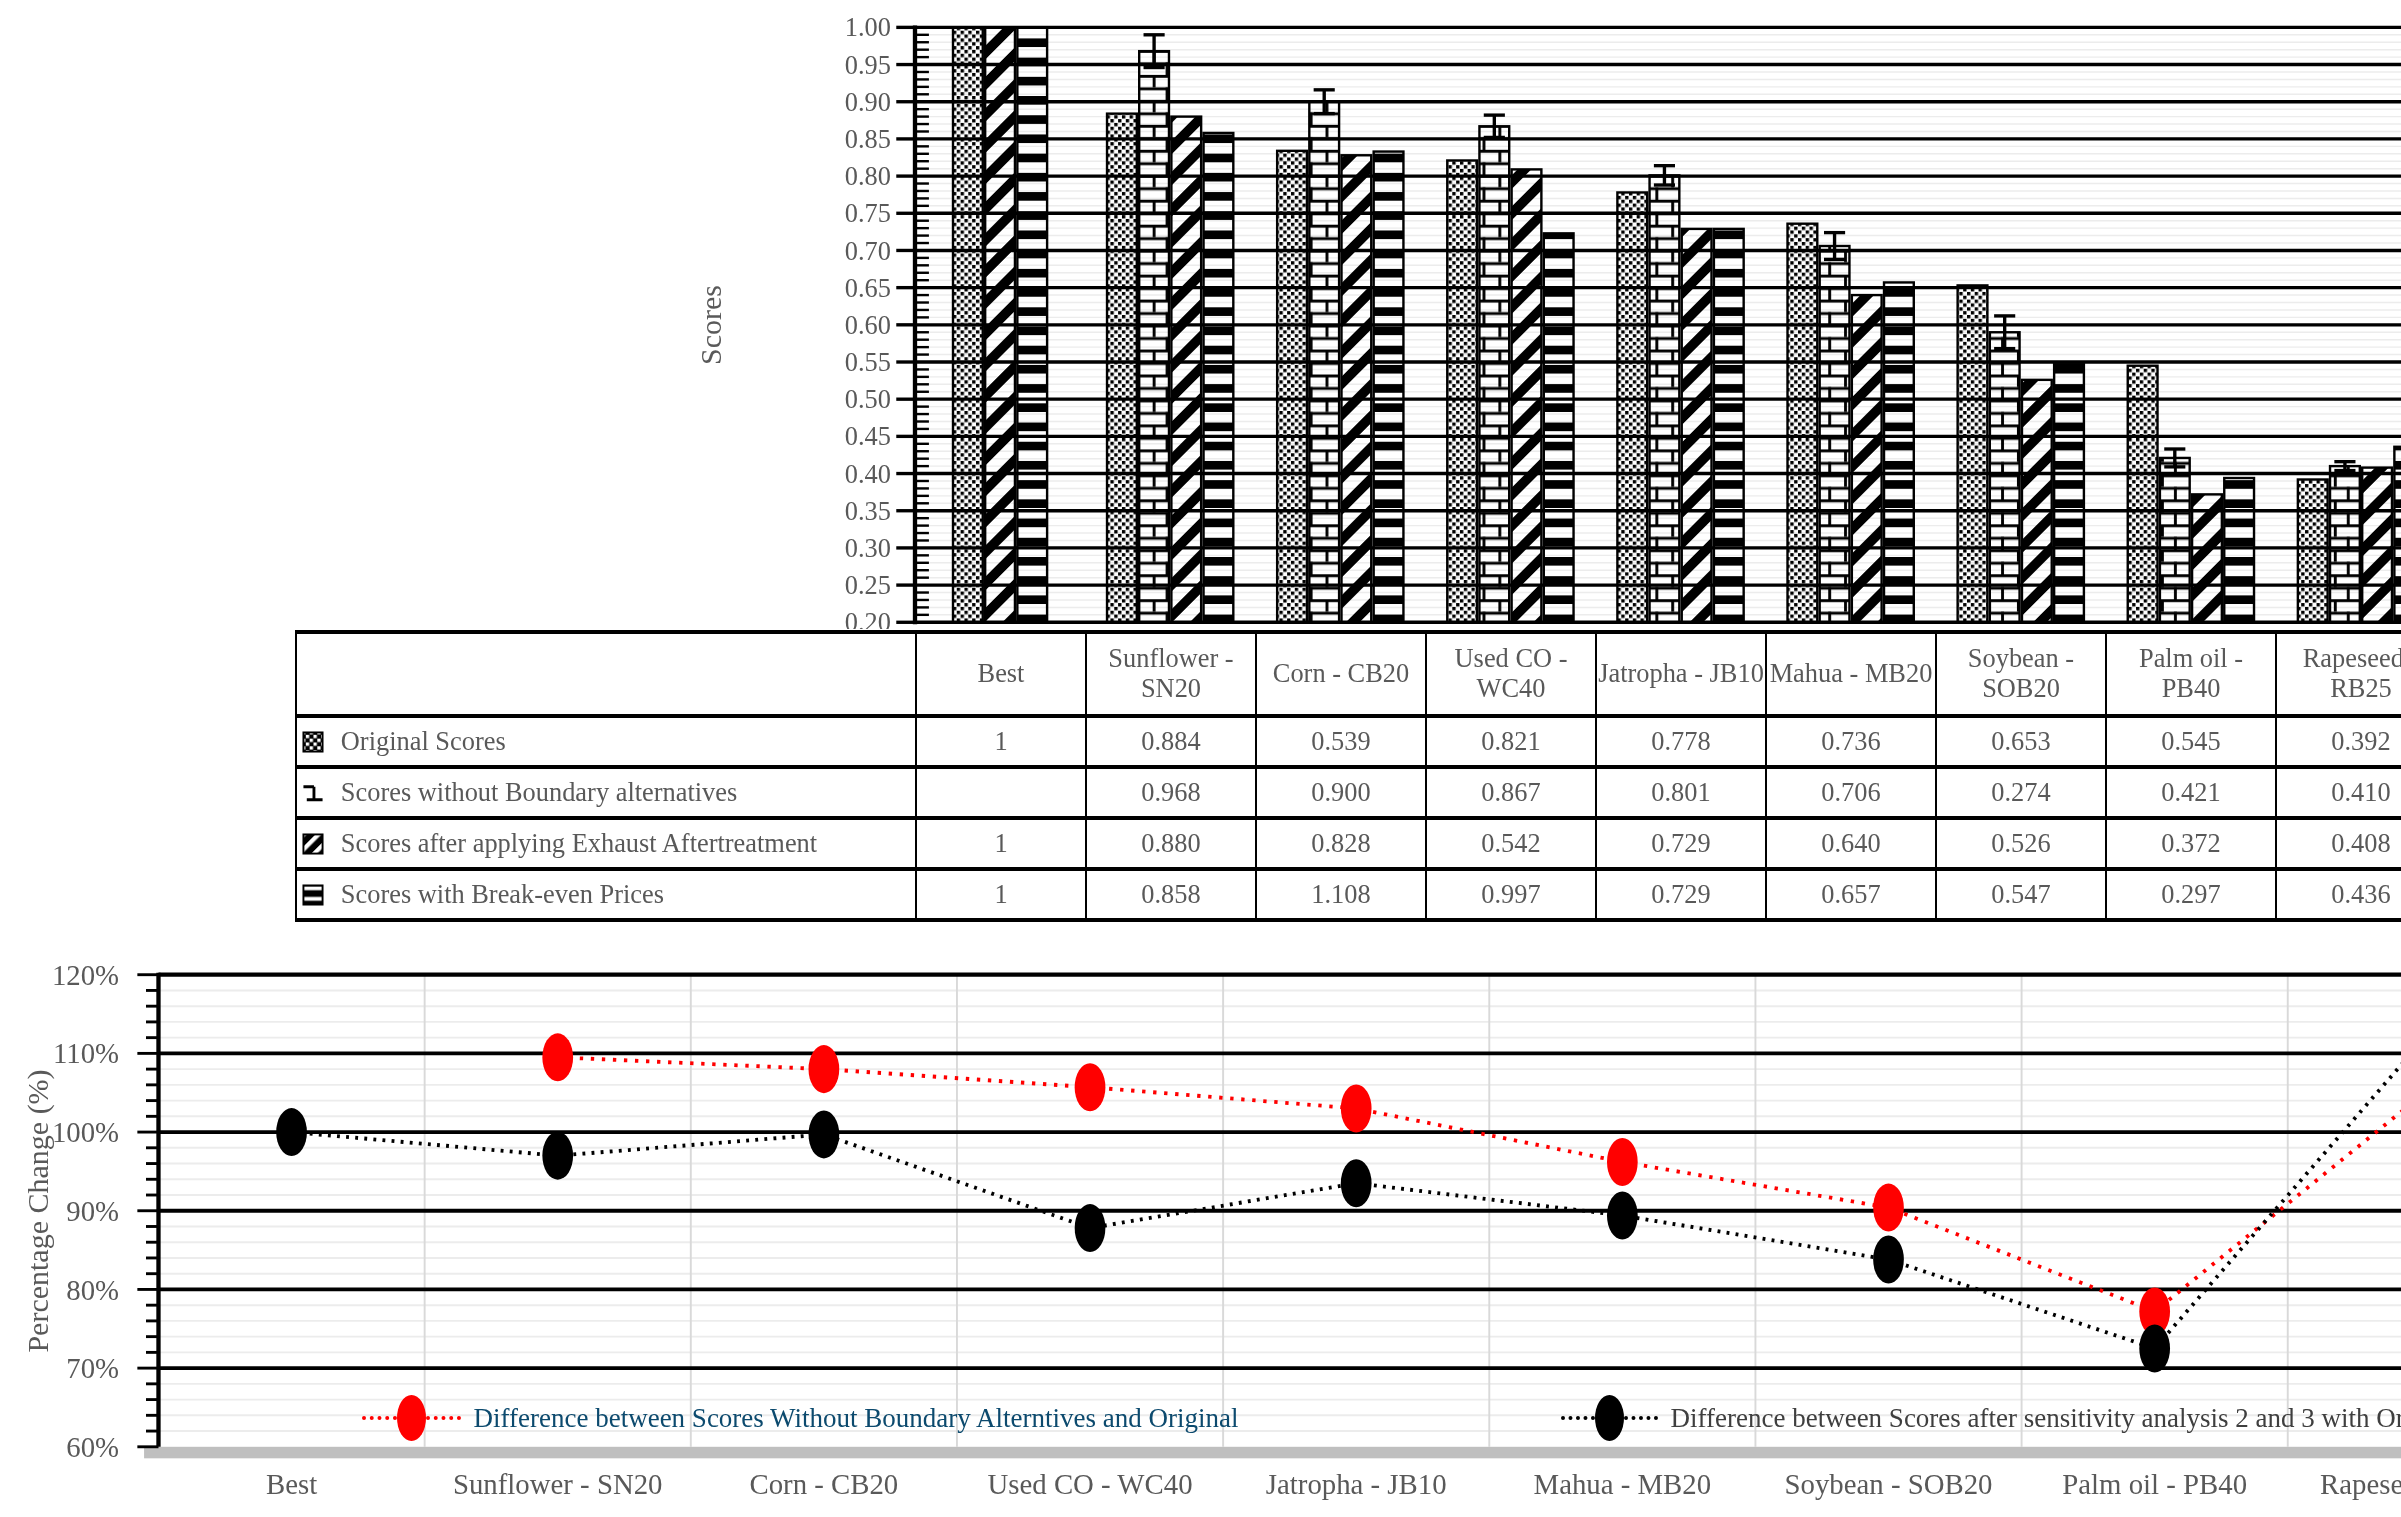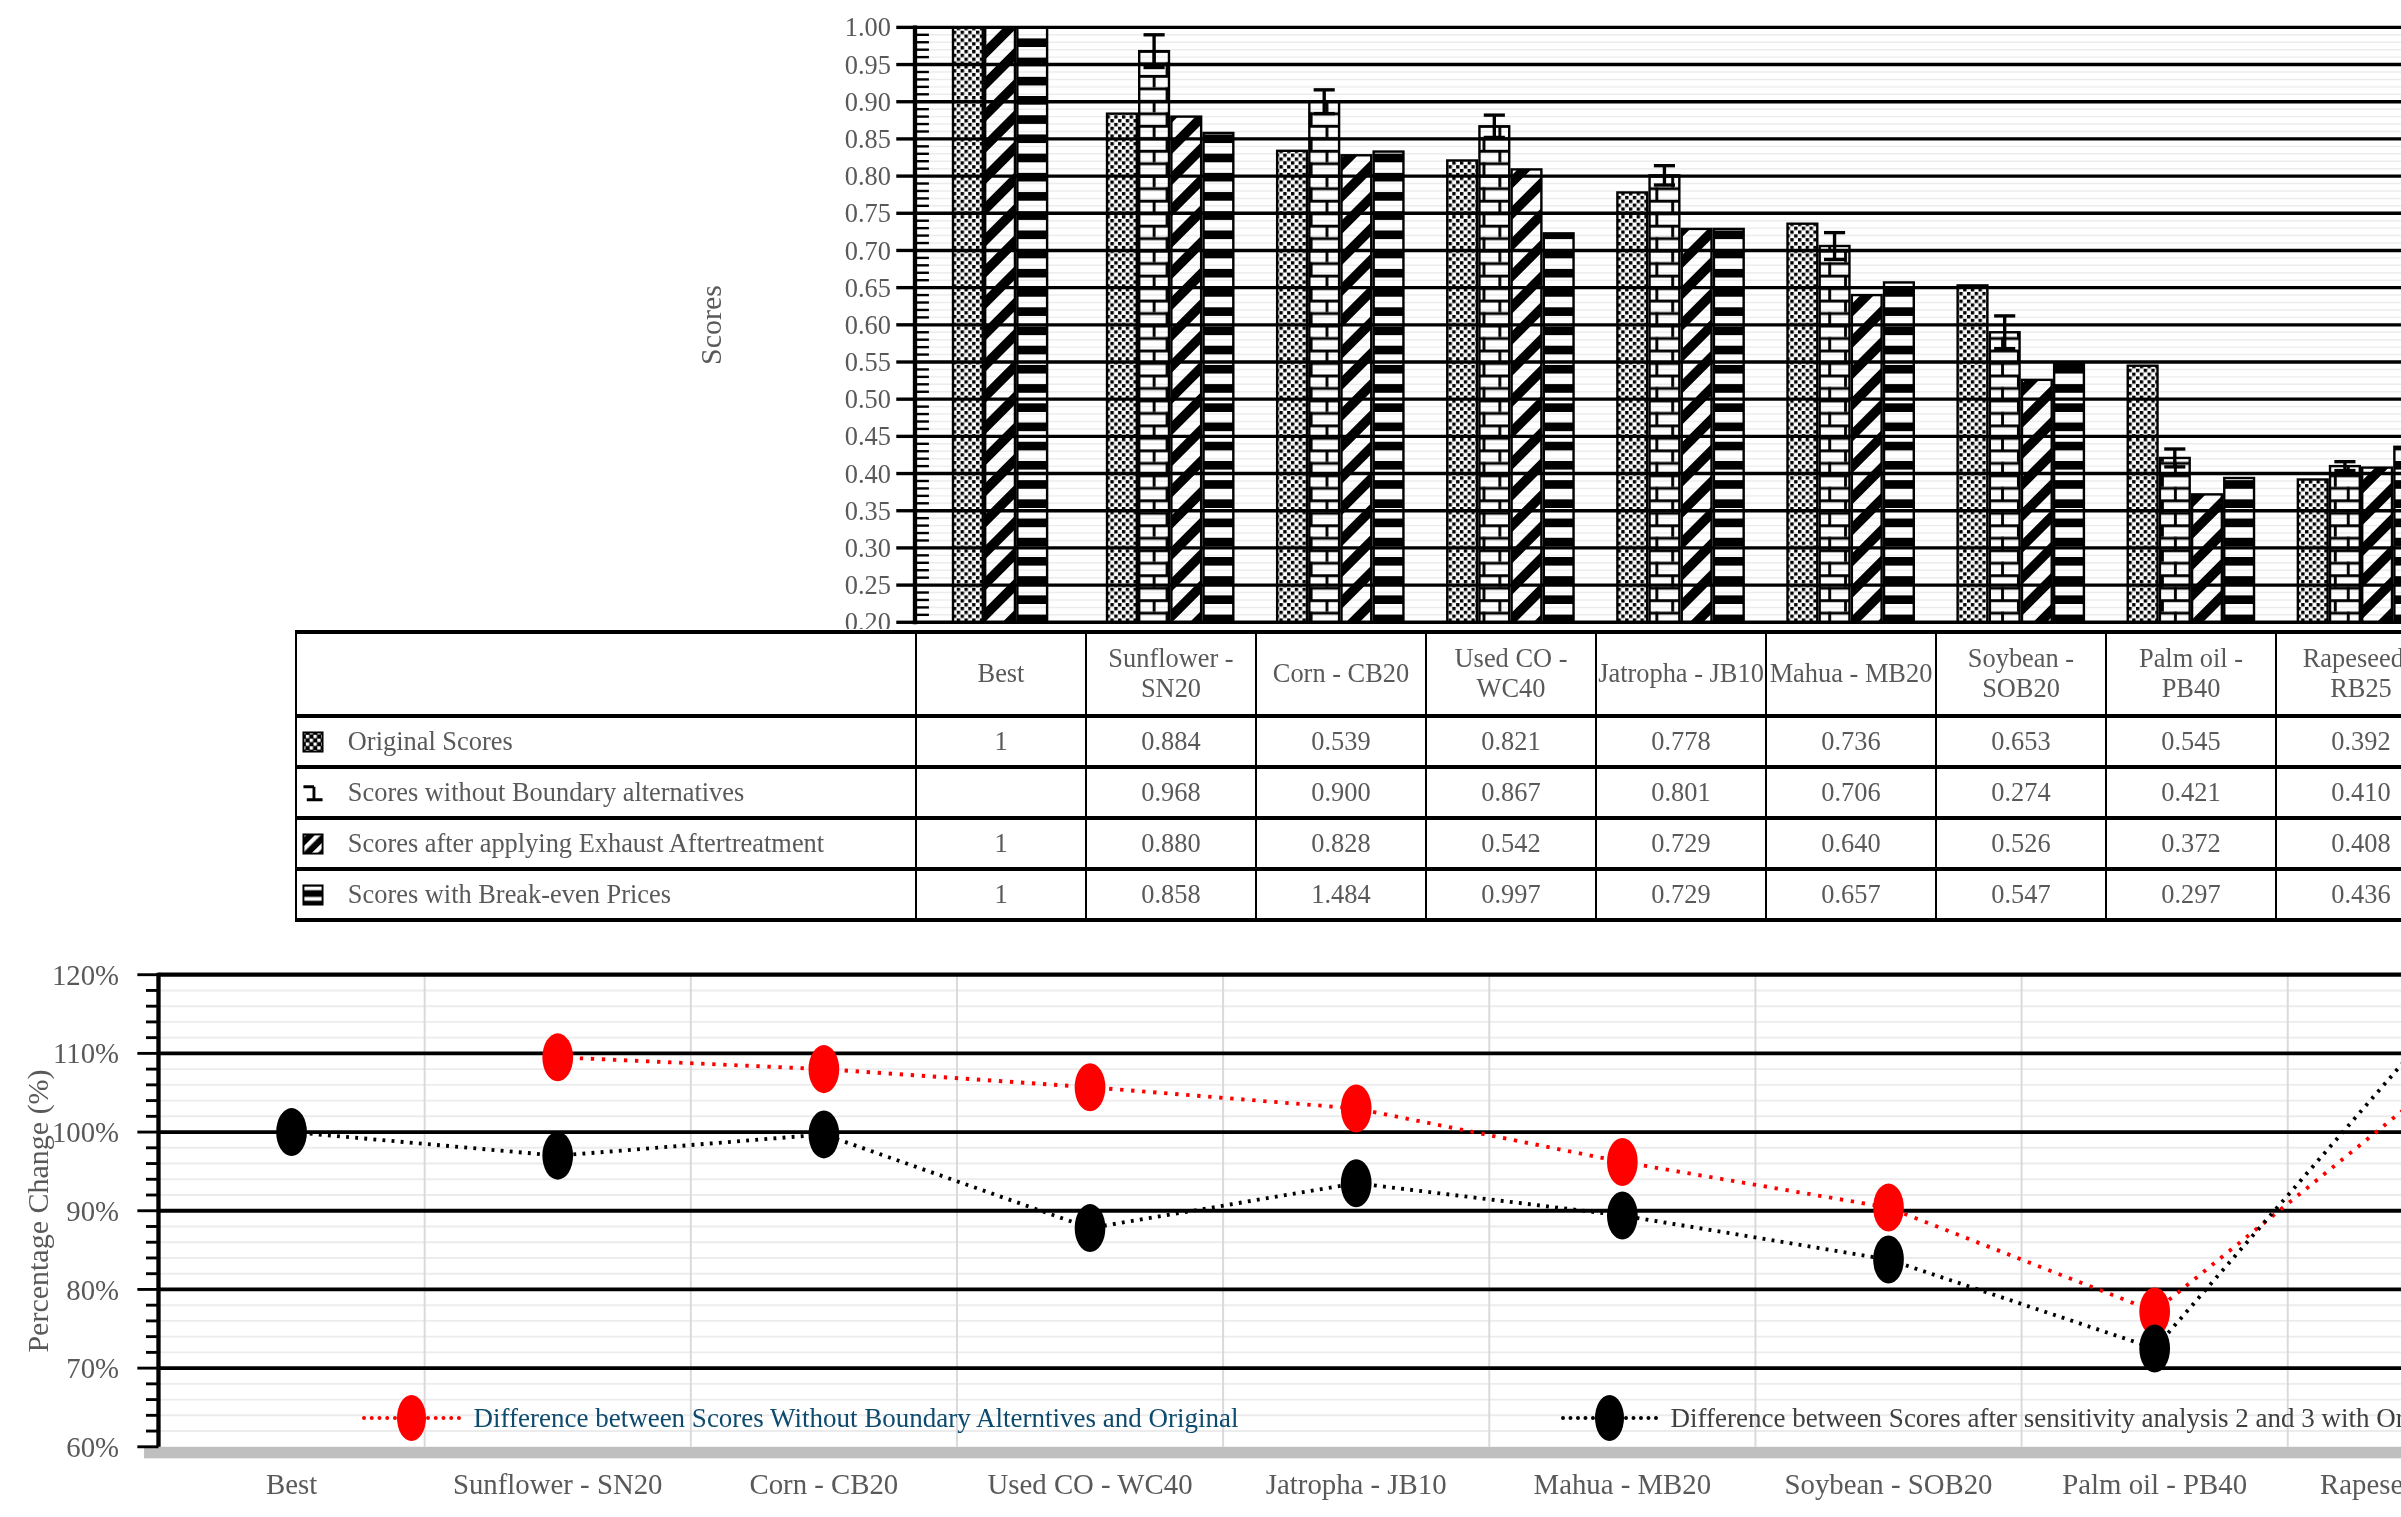--- a/index.html
+++ b/index.html
@@ -11,21 +11,21 @@
   .axis-title{position:absolute;color:#595959;font-size:30px;white-space:nowrap;
               transform:translate(-50%,-50%) rotate(-90deg);}
   
   #scores-table{position:absolute;left:295px;top:630px;border-collapse:collapse;
                 table-layout:fixed;color:#595959;font-size:26.4px;background:#fff;}
   #scores-table th,#scores-table td{border:2.4px solid #000;border-top-width:4.3px;
                 border-bottom-width:4.3px;padding:0;font-weight:normal;line-height:1.12;}
   #scores-table thead th{height:80px;text-align:center;vertical-align:middle;}
   #scores-table tbody td{height:47px;text-align:center;vertical-align:middle;}
   #scores-table td.lab{text-align:left;}
-  .labwrap{display:flex;align-items:center;gap:24px;padding-left:4.8px;}
+  .labwrap{display:flex;align-items:center;gap:17px;padding-left:4.8px;}
   .labwrap svg{flex:0 0 auto;}
   
   .legend{position:absolute;display:flex;align-items:center;height:46px;
           color:#3f3f3f;font-size:27px;white-space:nowrap;}
   .dotseg{height:0;border-top:4.3px dotted currentColor;}
   .lmark{width:29px;height:46px;border-radius:50%;flex:0 0 auto;}
   .legend .ltext{margin-left:12.5px;}
 </style>
 </head>
 <body>
@@ -400,21 +400,21 @@
           <td class="lab">
             <span class="labwrap">
               <svg width="22" height="22" viewBox="0 0 46 46">
                 <rect x="3" y="3" width="40" height="40" fill="url(#ic-hstripe)" stroke="#000" stroke-width="4"></rect>
               </svg>
               <span>Scores with Break-even Prices</span>
             </span>
           </td>
           <td>1</td>
           <td>0.858</td>
-          <td>1.484</td>
+          <td>1.108</td>
           <td>0.997</td>
           <td>0.729</td>
           <td>0.657</td>
           <td>0.547</td>
           <td>0.297</td>
           <td>0.436</td>
         </tr>
       </tbody>
     </table>
 

